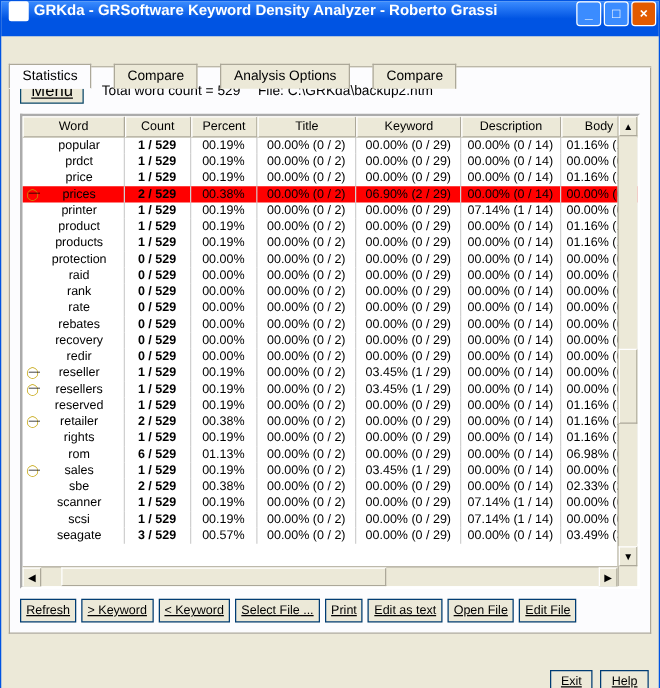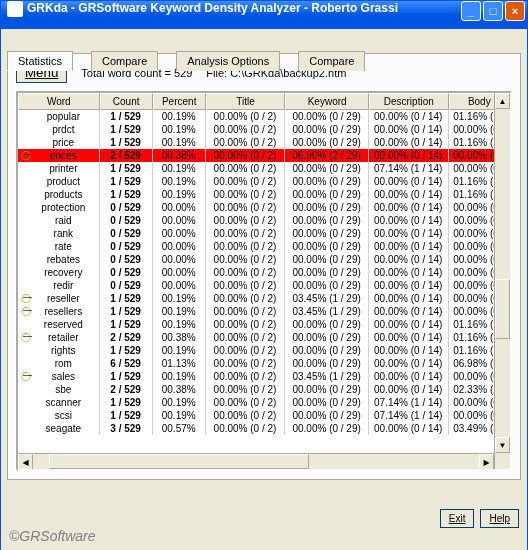--- a/index.html
+++ b/index.html
@@ -315,19 +315,29 @@
           <div class="sbtn">▲</div>
           <div class="sthumb"></div>
           <div class="sbtn" style="position:absolute;bottom:16px;">▼</div>
         </div>
         <div class="hscroll" style="position:absolute;bottom:0;left:0;right:16px;">
           <div class="sbtn">◀</div>
           <div class="hsthumb"></div>
           <div class="sbtn" style="margin-left:auto">▶</div>
         </div>
       </div>
+      <div class="btnrow" id="btnrow">
+          <button class="btn">Refresh</button>
+          <button class="btn">&gt; Keyword</button>
+          <button class="btn">&lt; Keyword</button>
+          <button class="btn">Select File ...</button>
+          <button class="btn">Print</button>
+          <button class="btn">Edit as text</button>
+          <button class="btn">Open File</button>
+          <button class="btn">Edit File</button>
+        </div>
     </div>
   </div>
   <div class="footer">
     <div class="copyright">©GRSoftware</div>
     <div id="footer-btns"><button class="fbtn">Exit</button><button class="fbtn">Help</button></div>
   </div>
 </div>
 
 </body></html>

